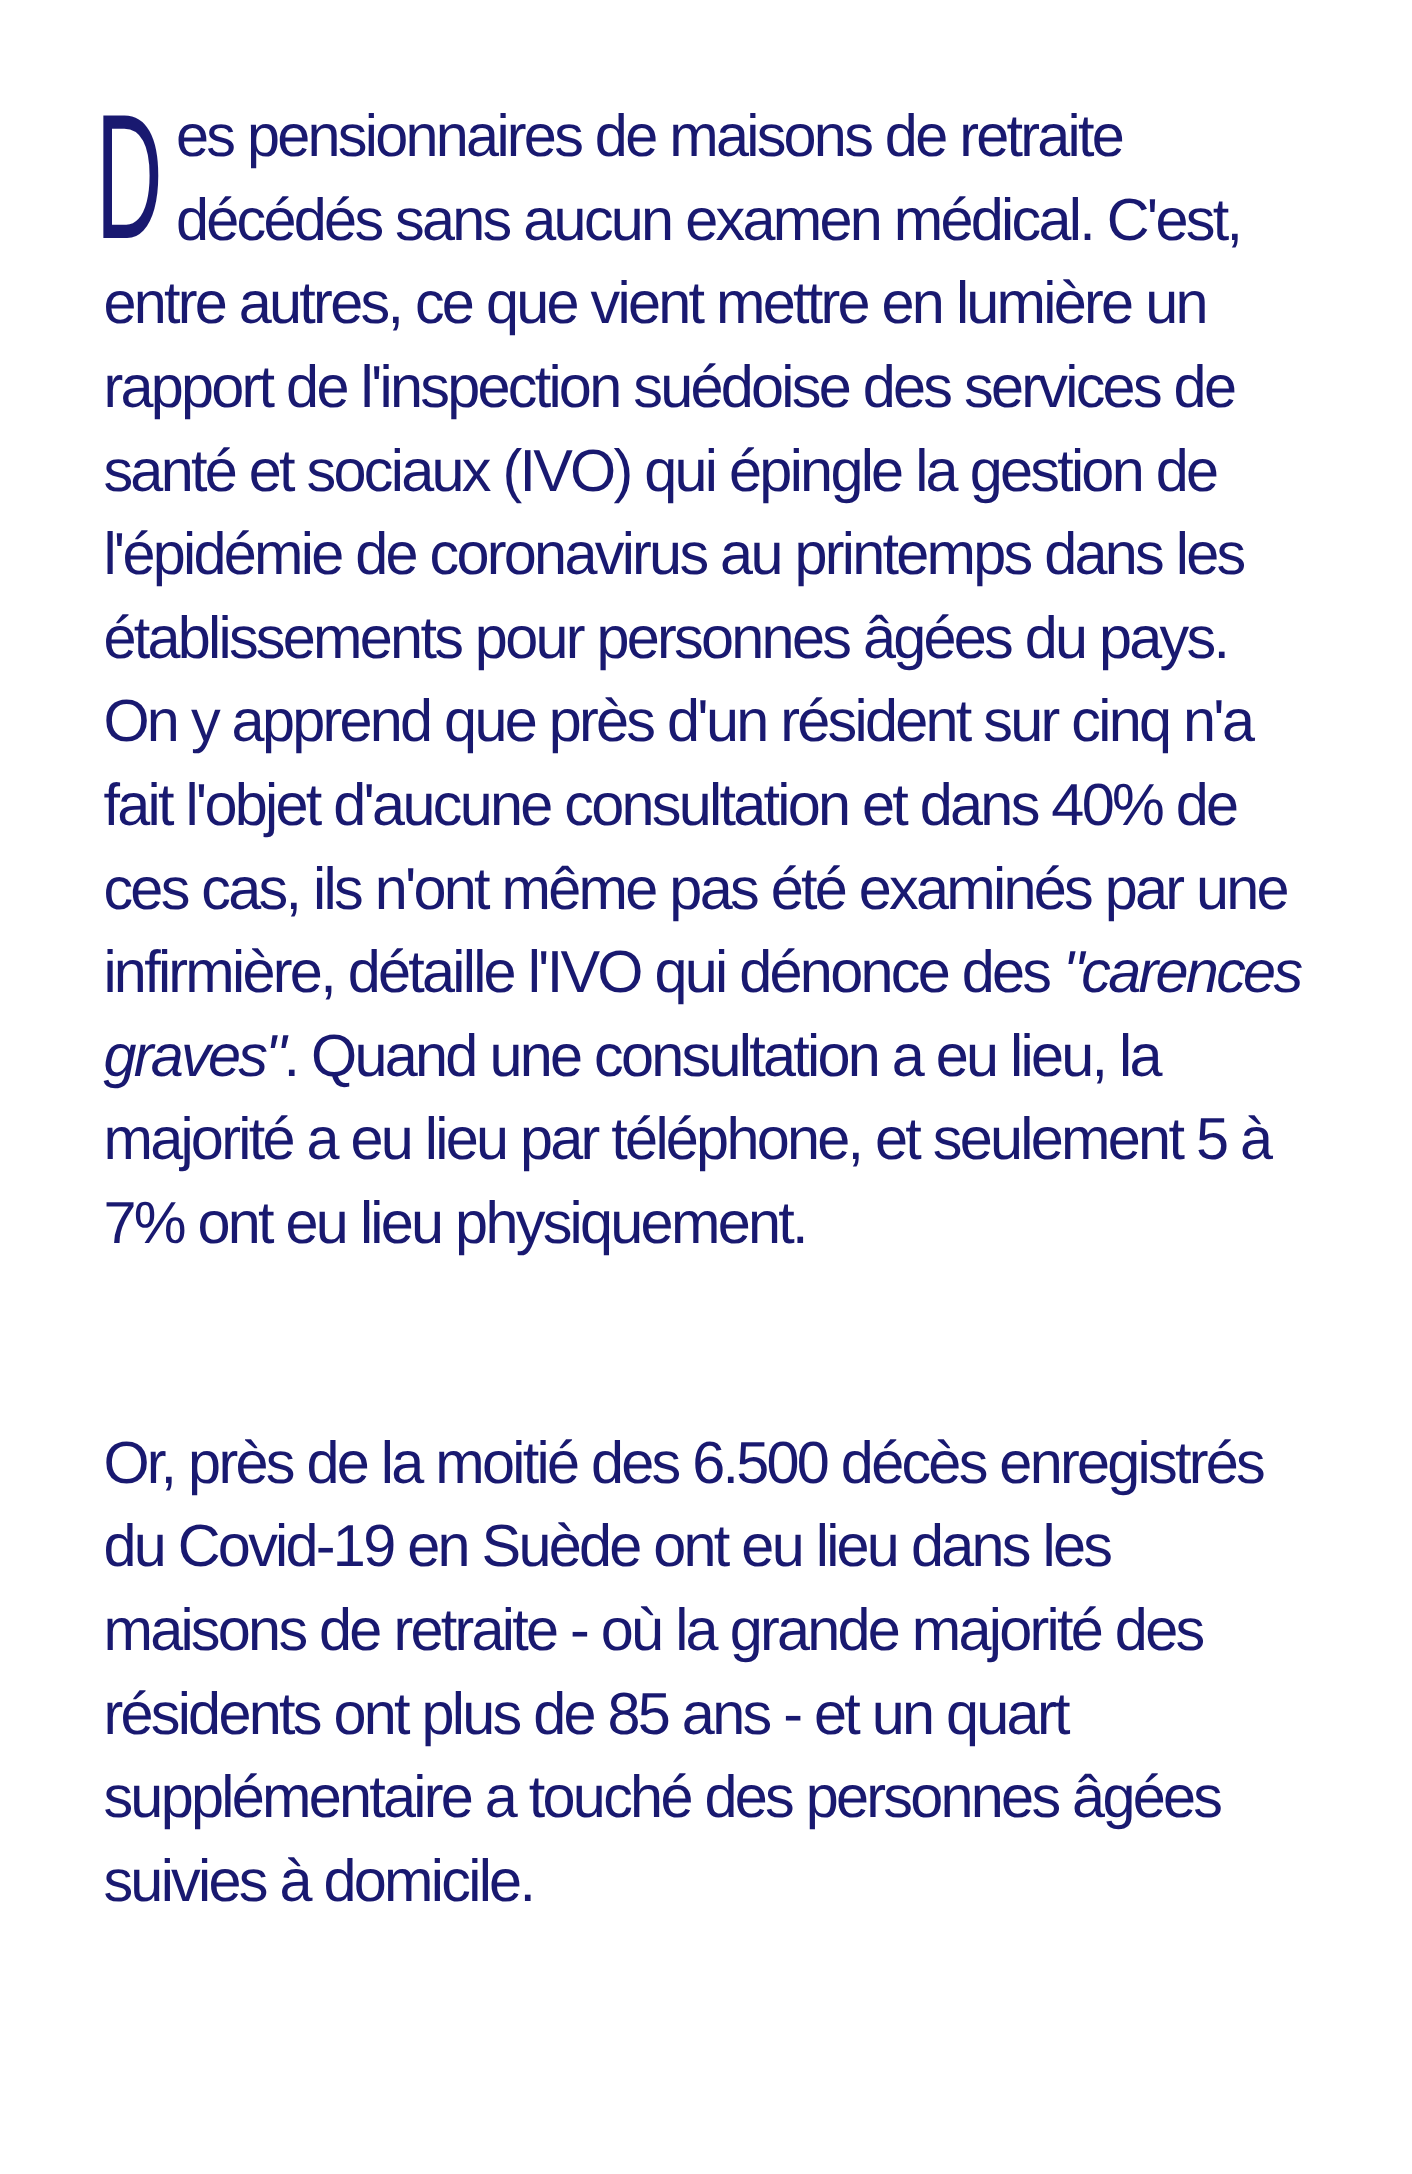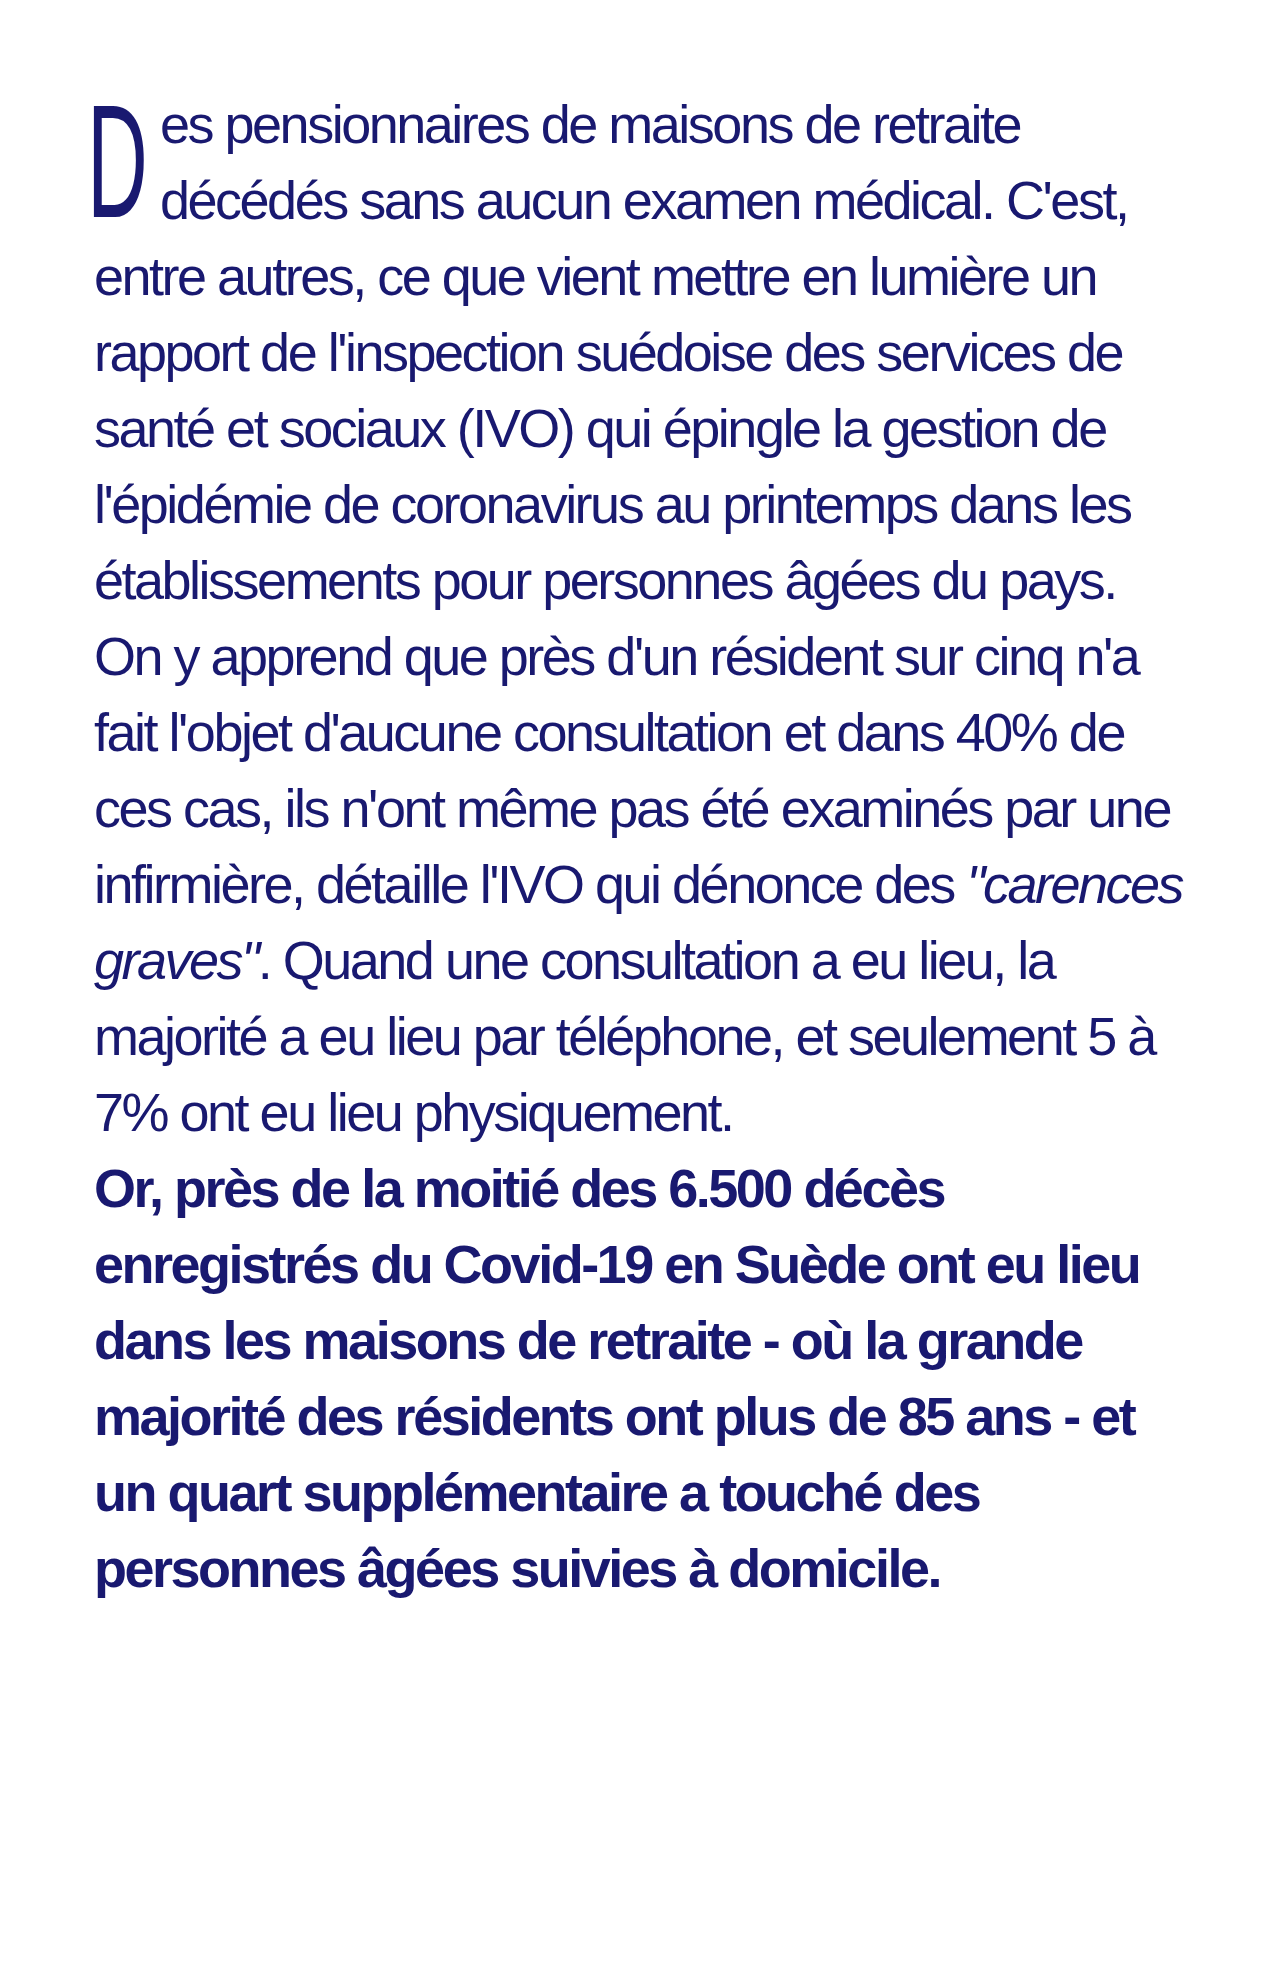--- a/index.html
+++ b/index.html
@@ -22,21 +22,21 @@
     font-family: "Liberation Sans", sans-serif;
     font-size: 54px;
     line-height: 76px;
     letter-spacing: -2.5px;
     font-weight: 400;
     color: var(--text, #191970);
     margin: 0;
     text-align: left;
   }
   .para + .para {
-    font-weight: bold;
+    margin-top: 142px;
   }
   .dropcap {
     float: left;
     font-family: "Liberation Sans", sans-serif;
     font-size: 162px;
     line-height: 118px;
     height: 118px;
     width: 56px;
     margin: 16px 17px 0 -7px;
     letter-spacing: 0;

